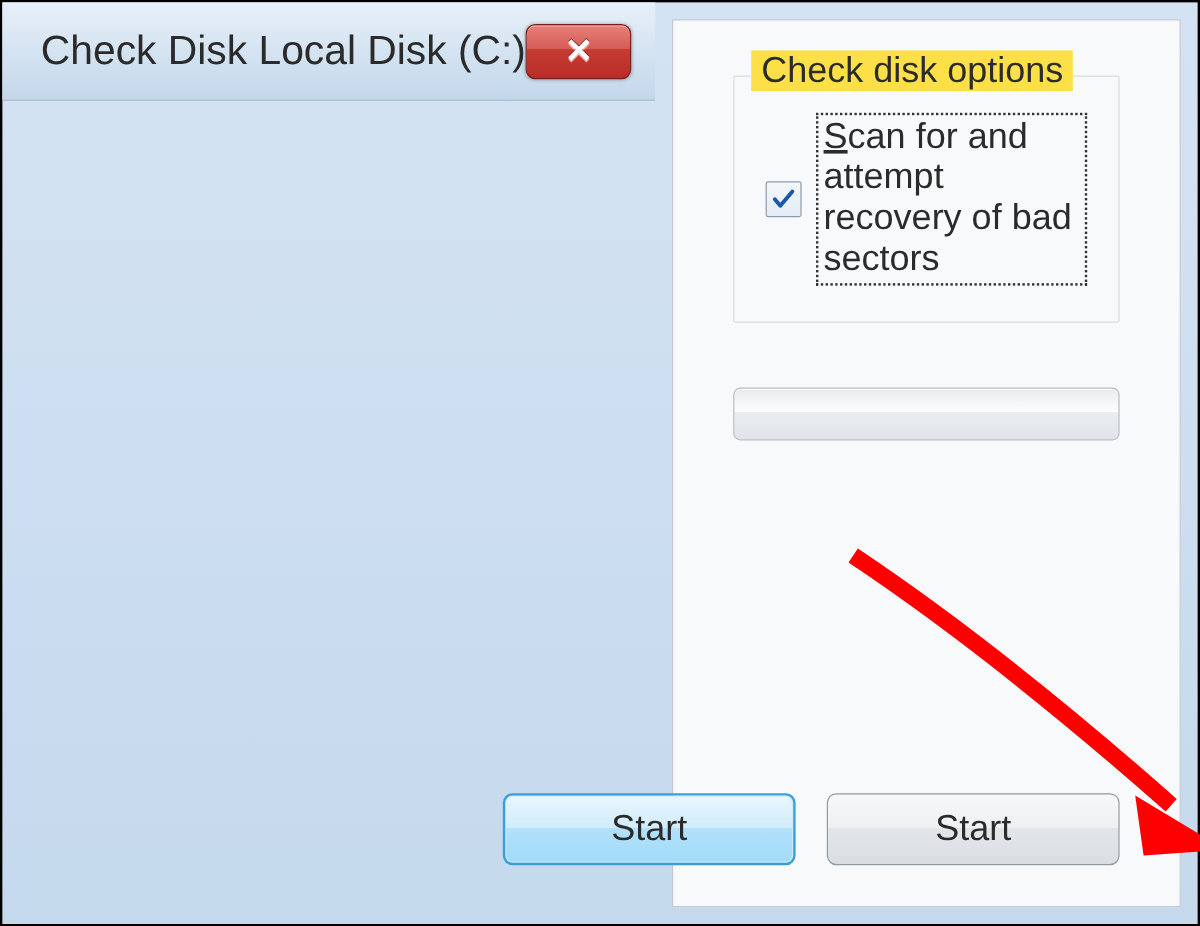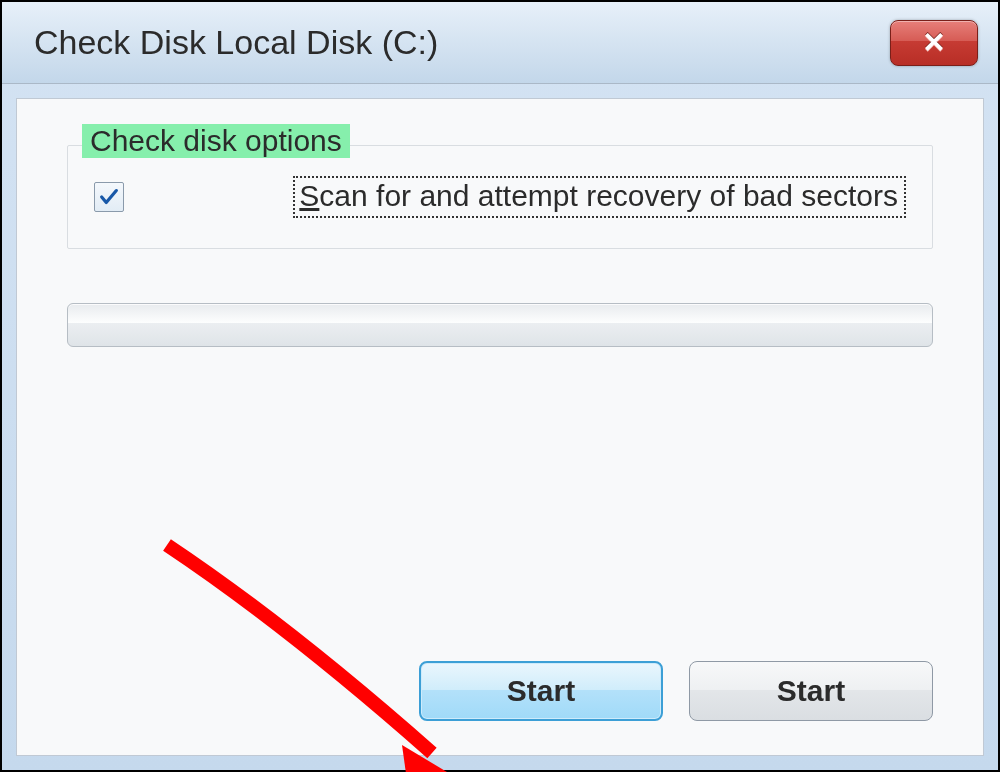--- a/index.html
+++ b/index.html
@@ -13,21 +13,20 @@
       width: 1000px;
       height: 772px;
       overflow: hidden;
     }
     .dialog-window {
       width: 1000px;
       height: 772px;
       border: 2px solid #000;
       background: linear-gradient(to bottom, #d4e3f3 0%, #c5d9ed 100%);
       display: flex;
-      flex-direction: column;
       position: relative;
     }
     .titlebar {
       height: 82px;
       background: linear-gradient(to bottom, #e7f0f9 0%, #c3d7ea 100%);
       display: flex;
       align-items: center;
       justify-content: space-between;
       padding: 0 20px 0 32px;
       border-bottom: 1px solid #aab8c7;
@@ -69,21 +68,21 @@
       border: 1px solid #d9dde1;
       border-radius: 2px;
       padding: 30px 26px 30px 26px;
       position: relative;
       margin-top: 18px;
     }
     .groupbox-legend {
       position: absolute;
       top: -22px;
       left: 14px;
-      background: #86efac;
+      background: #fde047;
       padding: 0 8px;
       font-size: 30px;
       color: #2b2b2b;
     }
     .checkbox-row {
       display: flex;
       align-items: center;
       margin-bottom: 12px;
       gap: 12px;
     }
@@ -135,21 +134,20 @@
     .btn {
       width: 244px;
       height: 60px;
       font-size: 30px;
       color: #2b2b2b;
       border-radius: 8px;
       display: flex;
       align-items: center;
       justify-content: center;
       cursor: pointer;
-      font-weight: bold;
     }
     .btn-default {
       background: linear-gradient(to bottom, #eaf6fd 0%, #d0edfb 48%, #b3e1fa 49%, #a0daf8 100%);
       border: 2px solid #3c9fd6;
       box-shadow: inset 0 0 0 1px #cdebfb;
     }
     .btn-normal {
       background: linear-gradient(to bottom, #f7f8f9 0%, #eef0f2 48%, #e3e6e9 49%, #dadee2 100%);
       border: 1px solid #8f99a5;
     }

